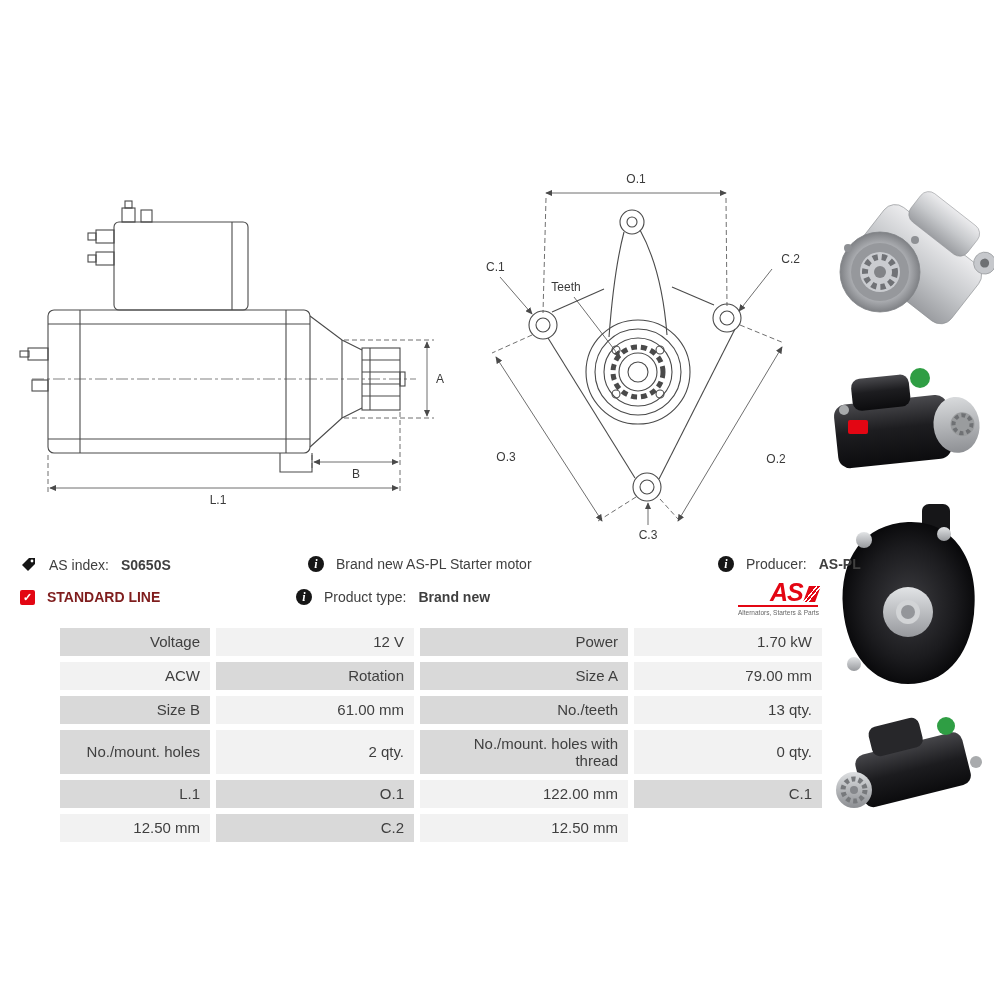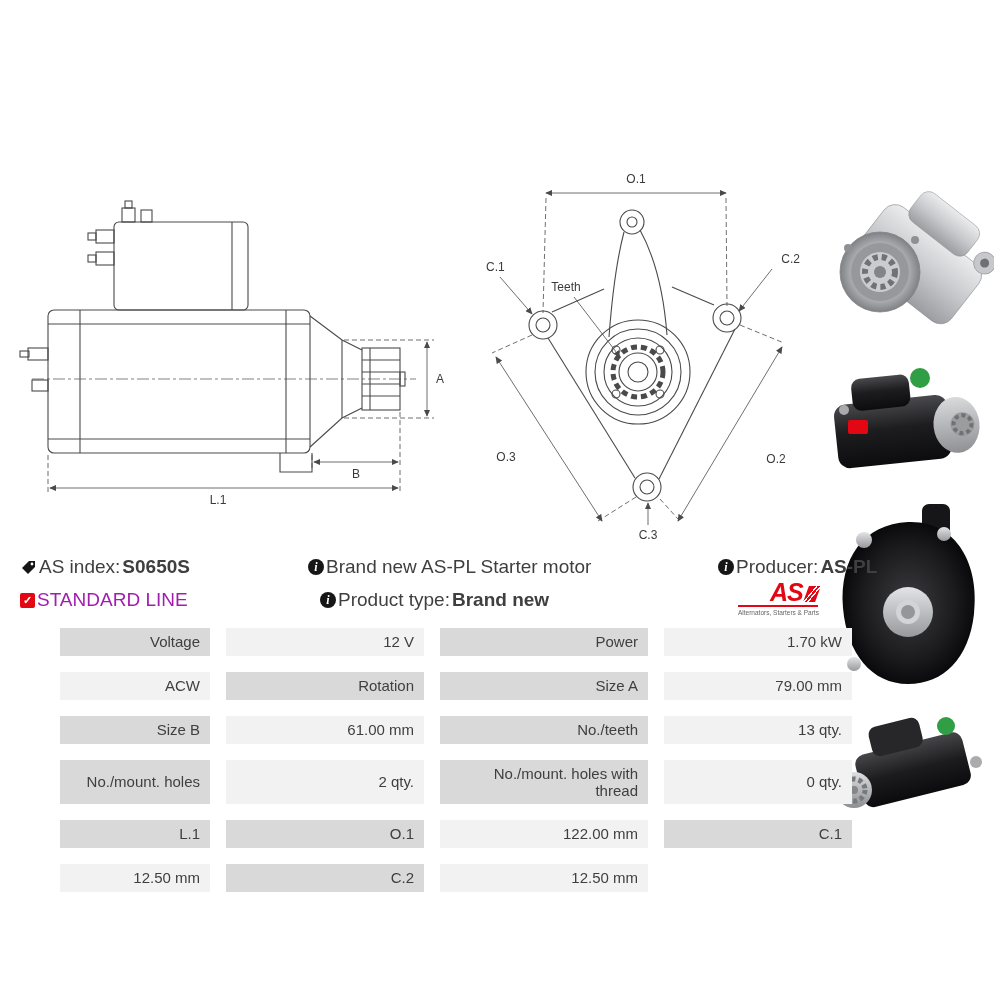--- a/index.html
+++ b/index.html
@@ -1,23 +1,23 @@
 <!DOCTYPE html>
 <html><head>
 <meta charset="utf-8">
 <style>
   html,body{margin:0;padding:0;background:#fff;}
   .page{position:relative;width:1000px;height:1000px;background:#fff;overflow:hidden;
         color:#3f3f3f;font-family:"Liberation Sans",sans-serif;}
   .abs{position:absolute;}
 
   
-  .info-item{position:absolute;display:flex;align-items:center;gap:2px;font-size:19px;white-space:nowrap;}
+  .info-item{position:absolute;display:flex;align-items:center;gap:12px;font-size:14px;white-space:nowrap;}
   .info-item b{font-weight:bold;}
-  .red-line{color:#a21caf;font-weight:normal;}
+  .red-line{color:#7f1d1d;font-weight:bold;}
   .info-icon{width:16px;height:16px;border-radius:50%;background:#161616;color:#fff;
              display:inline-flex;align-items:center;justify-content:center;flex:0 0 auto;
              font-family:"Liberation Serif",serif;font-style:italic;font-weight:bold;font-size:12px;}
   .info-icon::before{content:"i";}
   .check-icon{width:15px;height:15px;background:#e30613;border-radius:2px;color:#fff;
               display:inline-flex;align-items:center;justify-content:center;flex:0 0 auto;
               font-size:11px;font-weight:bold;}
   .check-icon::before{content:"\2713";}
   .tag-icon{display:inline-flex;flex:0 0 auto;}
 
@@ -27,21 +27,21 @@
   .as-logo-as{color:#e30613;font-weight:bold;font-style:italic;font-size:25px;line-height:.85;letter-spacing:-1px;margin-left:32px;}
   .as-logo-flag{width:36px;height:16px;margin-bottom:1px;transform:skewX(-20deg);
       background:linear-gradient(115deg,#e30613 38%,#fff 38%,#fff 46%,#e30613 46%,#e30613 58%,#fff 58%,#fff 66%,#e30613 66%);}
   .as-logo-rule{height:2px;background:#e30613;margin-top:2px;}
   .as-logo-tagline{font-size:6.5px;color:#666;margin-top:2px;white-space:nowrap;}
 
   
   .spec-table{position:absolute;left:60px;top:628px;display:grid;
               grid-template-columns:150px 198px 208px 188px;
               grid-template-rows:28px 28px 28px 44px 28px 28px;
-              gap:16px;font-size:15px;}
+              gap:6px;font-size:15px;}
   .cell{display:flex;align-items:center;justify-content:flex-end;
         padding:0 10px;text-align:right;line-height:1.15;}
   .cell.lbl{background:#d9d9d9;}
   .cell.val{background:#f2f2f2;}
 
   
   svg text{font-family:"Liberation Sans",sans-serif;font-size:12px;fill:#3a3a3a;}
 </style>
 </head>
 <body>
@@ -295,21 +295,21 @@
     <span class="info-icon"></span>
     <span>Producer:</span>
     <b>AS-PL</b>
   </div>
 
   <div class="info-item" style="left:20px;top:589px;">
     <span class="check-icon"></span>
     <span class="red-line">STANDARD LINE</span>
   </div>
 
-  <div class="info-item" style="left:320px;top:589px;">
+  <div class="info-item" style="left:296px;top:589px;">
     <span class="info-icon"></span>
     <span>Product type:</span>
     <b>Brand new</b>
   </div>
 
   <div class="as-logo">
     <div class="as-logo-top">
       <span class="as-logo-as">AS</span>
       <span class="as-logo-flag"></span>
     </div>

